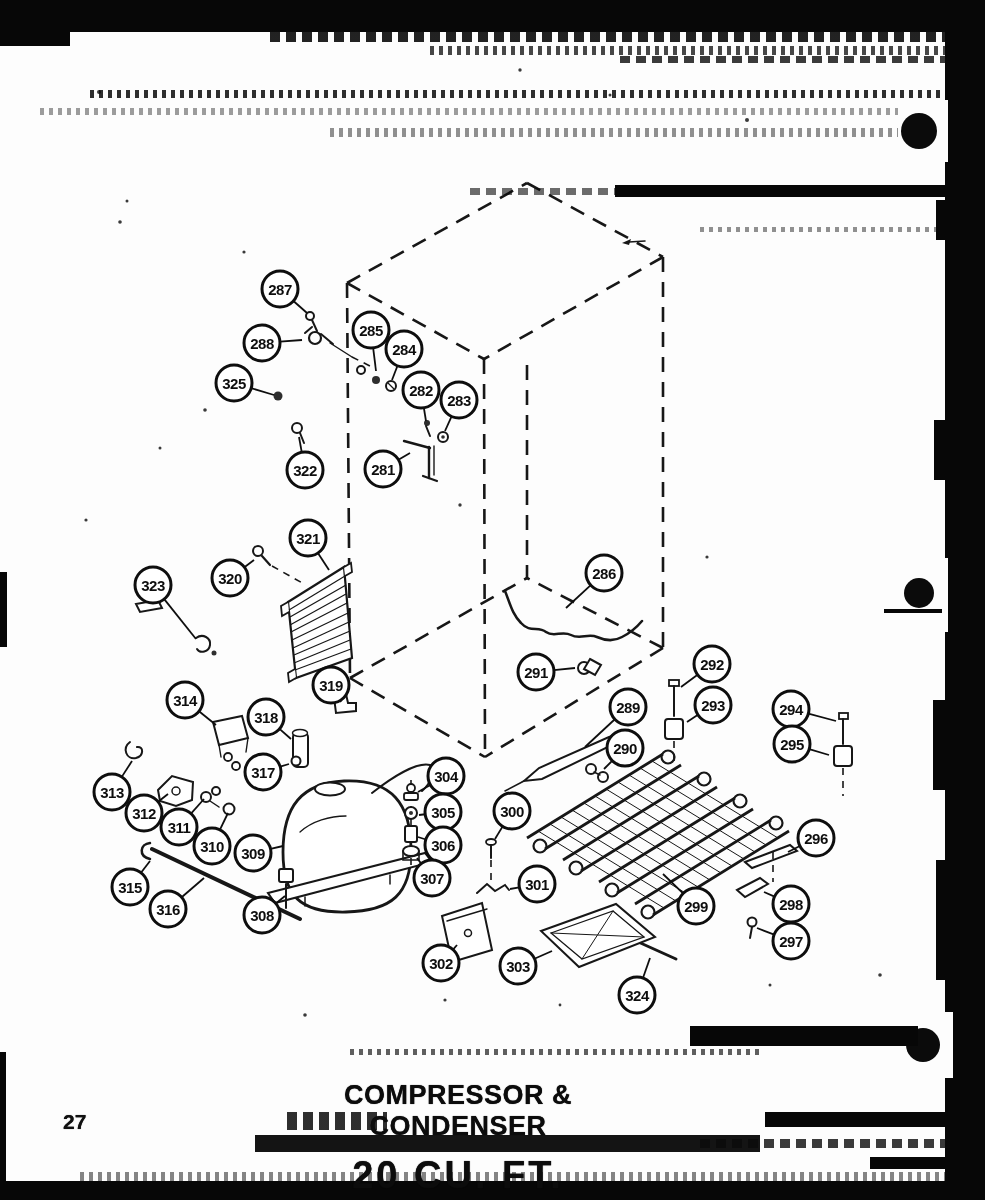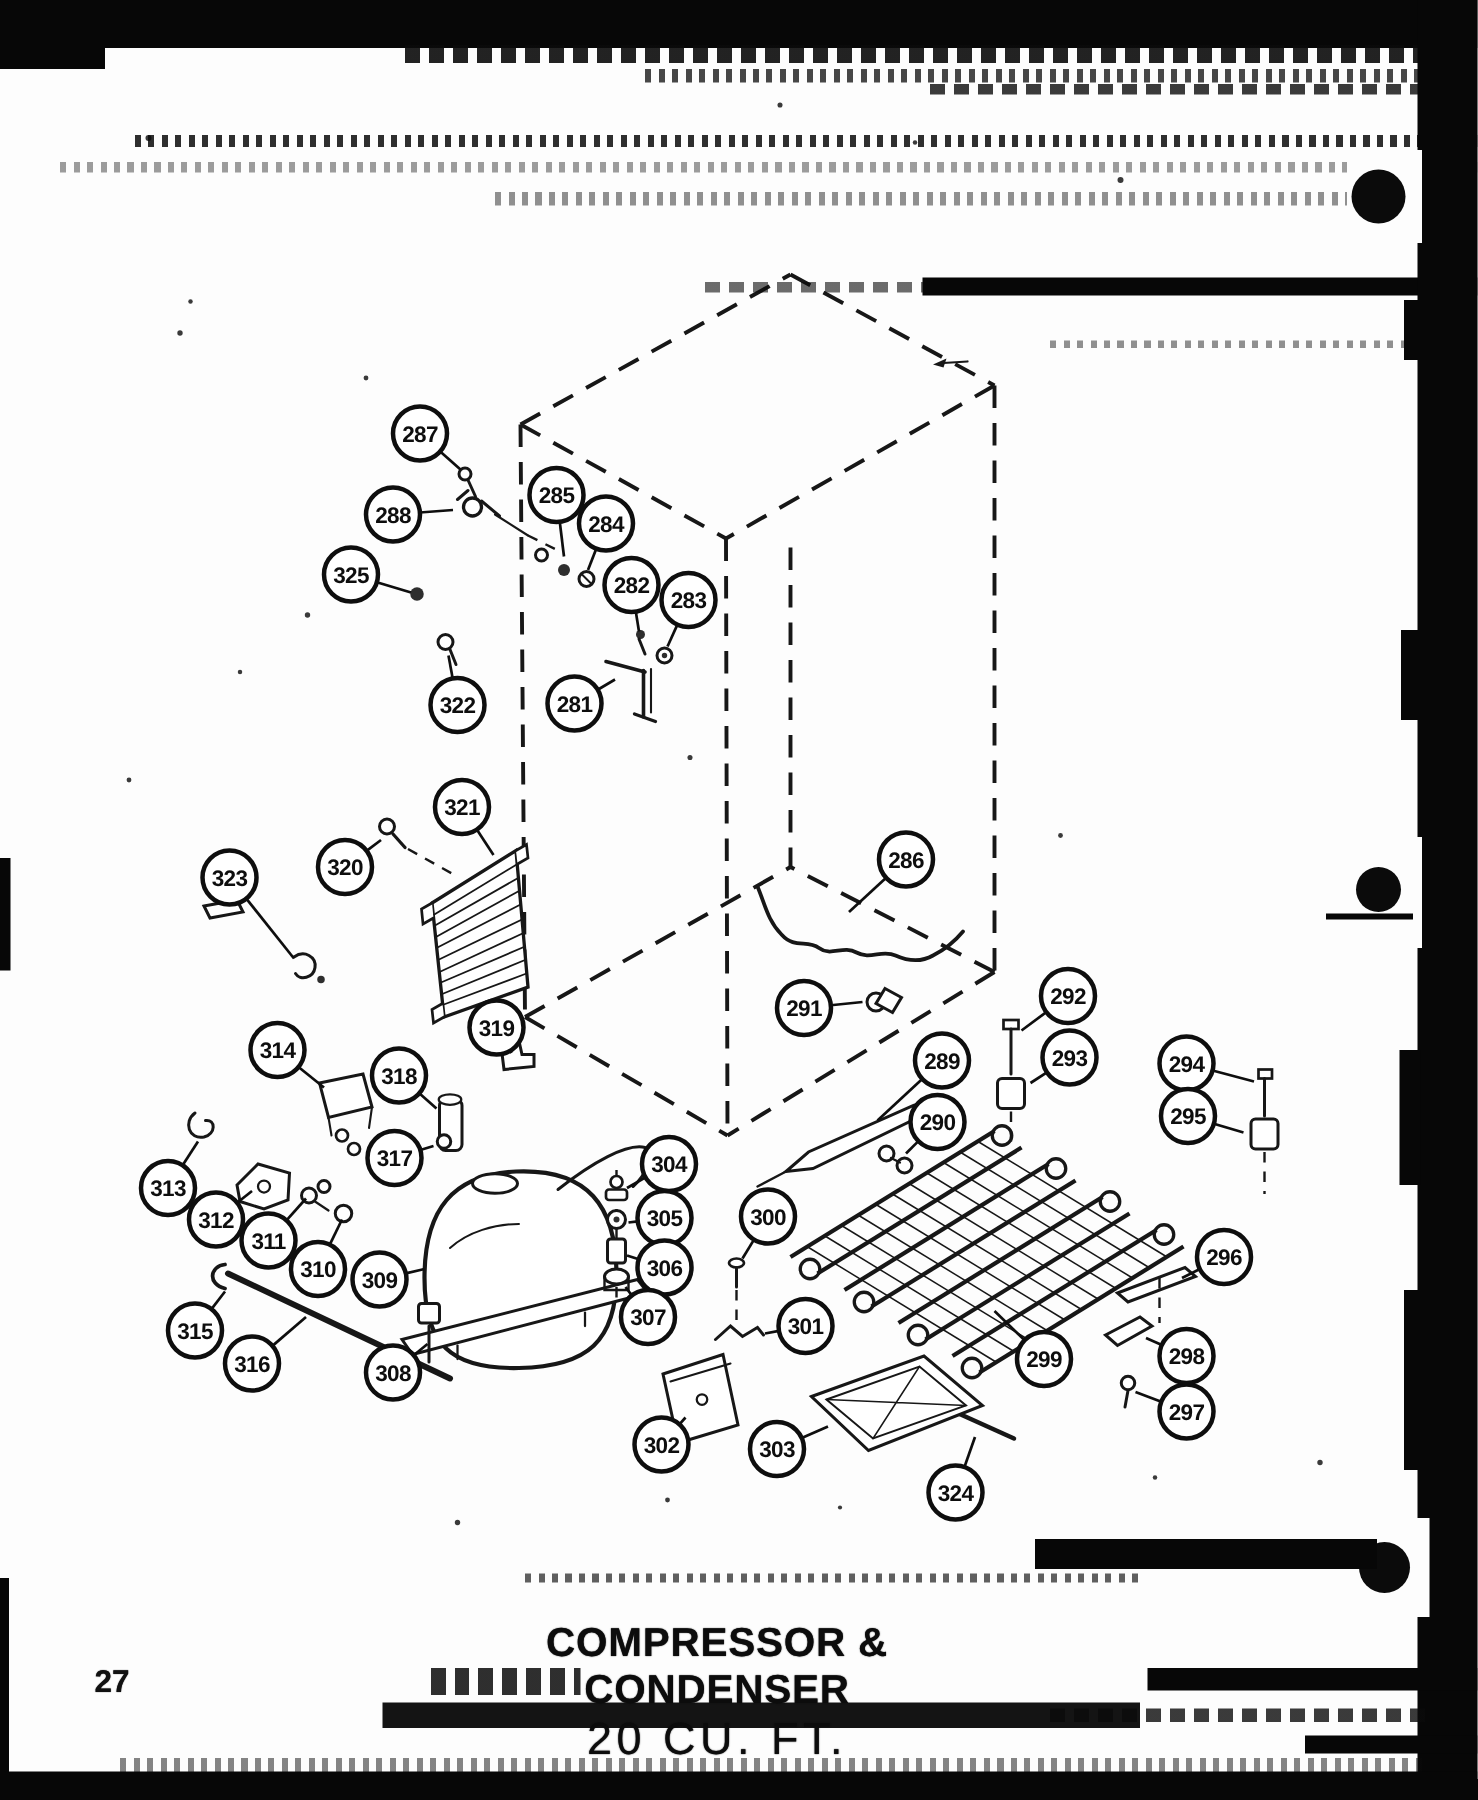--- a/index.html
+++ b/index.html
@@ -20,23 +20,23 @@
   
   .stk{position:absolute;pointer-events:none}
   .solid{background:#070707}
   .dots{background:repeating-linear-gradient(90deg,#0a0a0a 0 10px,transparent 10px 16px)}
   .dots2{background:repeating-linear-gradient(90deg,#0a0a0a 0 4px,transparent 4px 9px)}
   .hole{position:absolute;background:#0b0b0b;border-radius:50%}
   .notch{position:absolute;background:#fdfdfd}
   
   .pageno{position:absolute;left:63px;top:1110px;font-size:21px;font-weight:bold;color:#111;
           text-shadow:0 0 .7px #111}
-  .title{position:absolute;left:278px;top:1080px;width:400px;text-align:center;color:#0c0c0c}
+  .title{position:absolute;left:258px;top:1080px;width:400px;text-align:center;color:#0c0c0c}
   .title .l1{font-size:27px;font-weight:bold;letter-spacing:.5px;text-shadow:0 0 .8px #0c0c0c}
-  .title .l2{font-size:30px;font-weight:normal;letter-spacing:3px;margin-top:1px;text-shadow:0 0 .9px #0c0c0c}
+  .title .l2{font-size:38px;font-weight:bold;letter-spacing:3px;margin-top:12px;text-shadow:0 0 .9px #0c0c0c}
 </style>
 </head>
 <body>
 
 <div class="page">
 
   <svg id="art" width="985" height="1200" viewBox="0 0 985 1200">
 
     <g>
       <path class="dash" d="M347,283 L527,183"></path>

